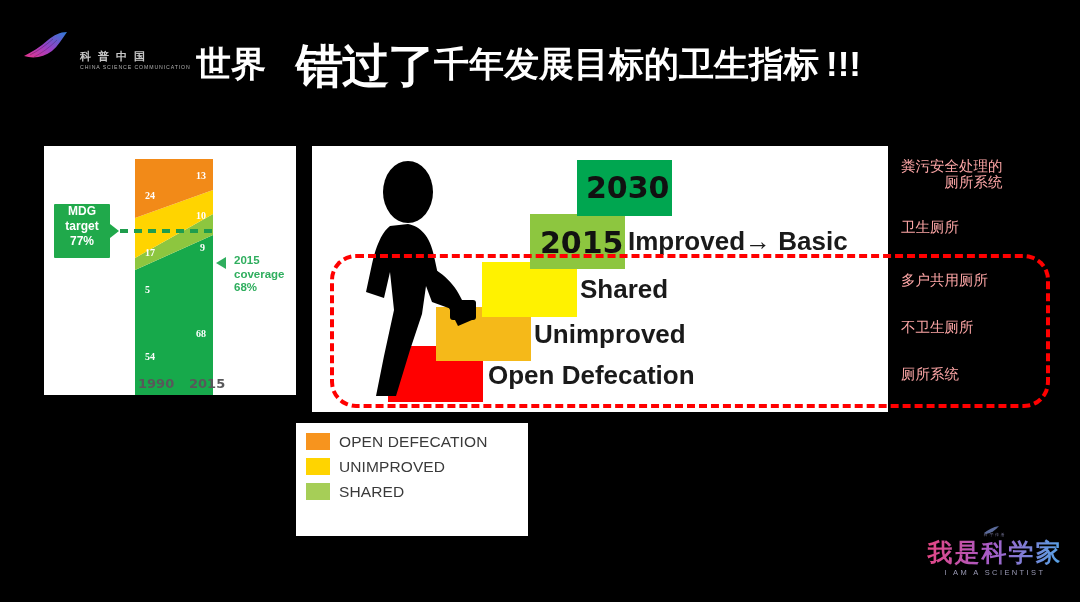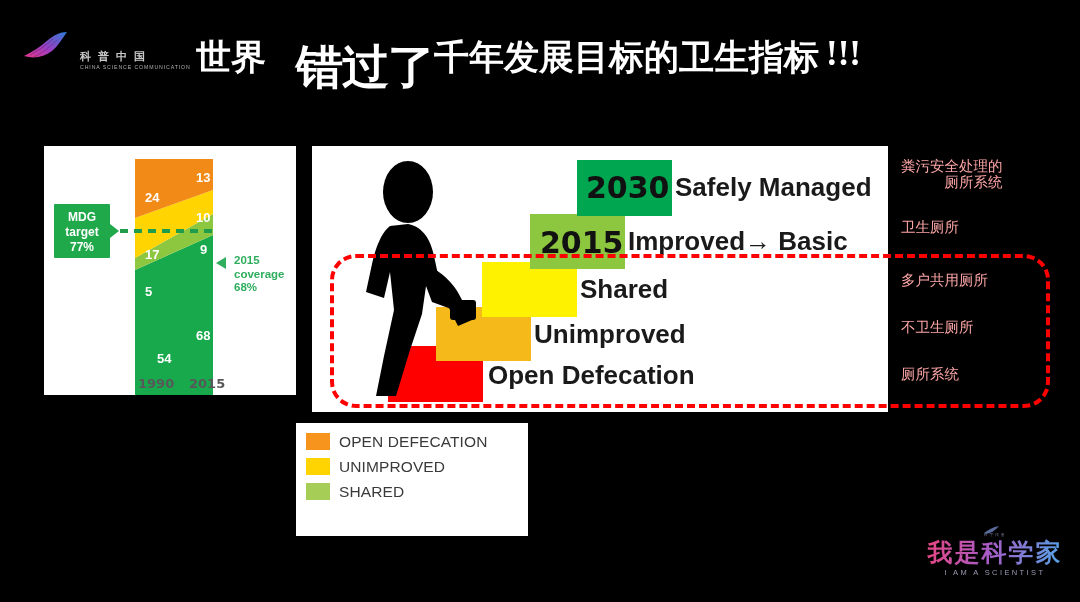--- a/index.html
+++ b/index.html
@@ -53,23 +53,22 @@
     white-space: nowrap;
     transform: scaleY(1.05);
   }
 
   #slide-title {
     position: absolute;
     left: 196px;
     top: 34px;
     height: 60px;
     display: flex;
-    align-items: flex-start;
-    white-space: nowrap;
-    font-family: Liberation Serif, serif;
+    align-items: center;
+    white-space: nowrap;
   }
   #slide-title .t-small {
     color: #ffffff;
     font-size: 35px;
     font-weight: 700;
     letter-spacing: 0px;
   }
   #slide-title .t-big {
     color: #ffffff;
     font-size: 47px;
@@ -103,36 +102,35 @@
     position: absolute;
     left: 91px;
     top: 13px;
     width: 78px;
     height: 236px;
   }
   .bar-val {
     position: absolute;
     color: #ffffff;
     font-weight: 700;
-    font-size: 13px;
-    font-family: Liberation Sans, sans-serif;
+    font-size: 10px;
+    font-family: Liberation Serif, serif;
   }
   #mdg-callout {
     position: absolute;
     left: 10px;
     top: 58px;
     width: 56px;
     height: 54px;
     background: #20A94B;
     color: #ffffff;
     font-weight: 700;
     font-size: 12px;
     line-height: 15px;
     text-align: center;
-    padding-top: 6px;
     box-sizing: border-box;
     border-radius: 1px;
   }
   #mdg-arrow {
     position: absolute;
     left: 66px;
     top: 78px;
     width: 0;
     height: 0;
     border-top: 7px solid transparent;
@@ -346,21 +344,21 @@
       <polygon points="0,111 78,76 78,55 0,99" fill="#8DC63F"></polygon>
 
       <polygon points="0,99 78,55 78,31 0,59" fill="#FFD400"></polygon>
 
       <polygon points="0,59 78,31 78,0 0,0" fill="#F28A18"></polygon>
     </svg>
 
     <span class="bar-val" style="left:101px; top:44px;">24</span>
     <span class="bar-val" style="left:101px; top:101px;">17</span>
     <span class="bar-val" style="left:101px; top:138px;">5</span>
-    <span class="bar-val" style="left:101px; top:205px;margin-left:12px;">54</span>
+    <span class="bar-val" style="left:101px; top:205px;">54</span>
 
     <span class="bar-val" style="left:152px; top:24px;">13</span>
     <span class="bar-val" style="left:152px; top:64px;">10</span>
     <span class="bar-val" style="left:156px; top:96px;">9</span>
     <span class="bar-val" style="left:152px; top:182px;">68</span>
 
     <div id="mdg-callout">
       <div>MDG</div>
       <div>target</div>
       <div>77%</div>
@@ -410,21 +408,20 @@
              C76 76 66 66 54 64 Z" fill="#000000"></path>
     <path d="M66 118 C78 124 90 136 96 150 L104 166 L118 160 L108 140
              C100 122 84 108 68 104 Z" fill="#000000"></path>
     <rect x="96" y="140" width="26" height="20" rx="3" fill="#000000"></rect>
   </svg>
 
   <span class="stair-label" style="left:176px; top:214px; font-size:26px;">Open Defecation</span>
   <span class="stair-label" style="left:222px; top:173px; font-size:26px;">Unimproved</span>
   <span class="stair-label" style="left:268px; top:128px; font-size:26px;">Shared</span>
   <span class="stair-label" style="left:316px; top:80px; font-size:26px;">Improved→ Basic</span>
-  <span class="stair-label" style="left:363px; top:26px; font-size:26px;">Safely Managed</span>
 
   <span class="stair-year" style="left:228px; top:79px; font-size:30px;">2015</span>
   <span class="stair-year" style="left:274px; top:24px; font-size:30px;">2030</span>
 </div>
 
 <div id="red-box"></div>
 
 <div id="annotations">
   <span class="annot" style="top:0px;">粪污安全处理的
 厕所系统</span>

